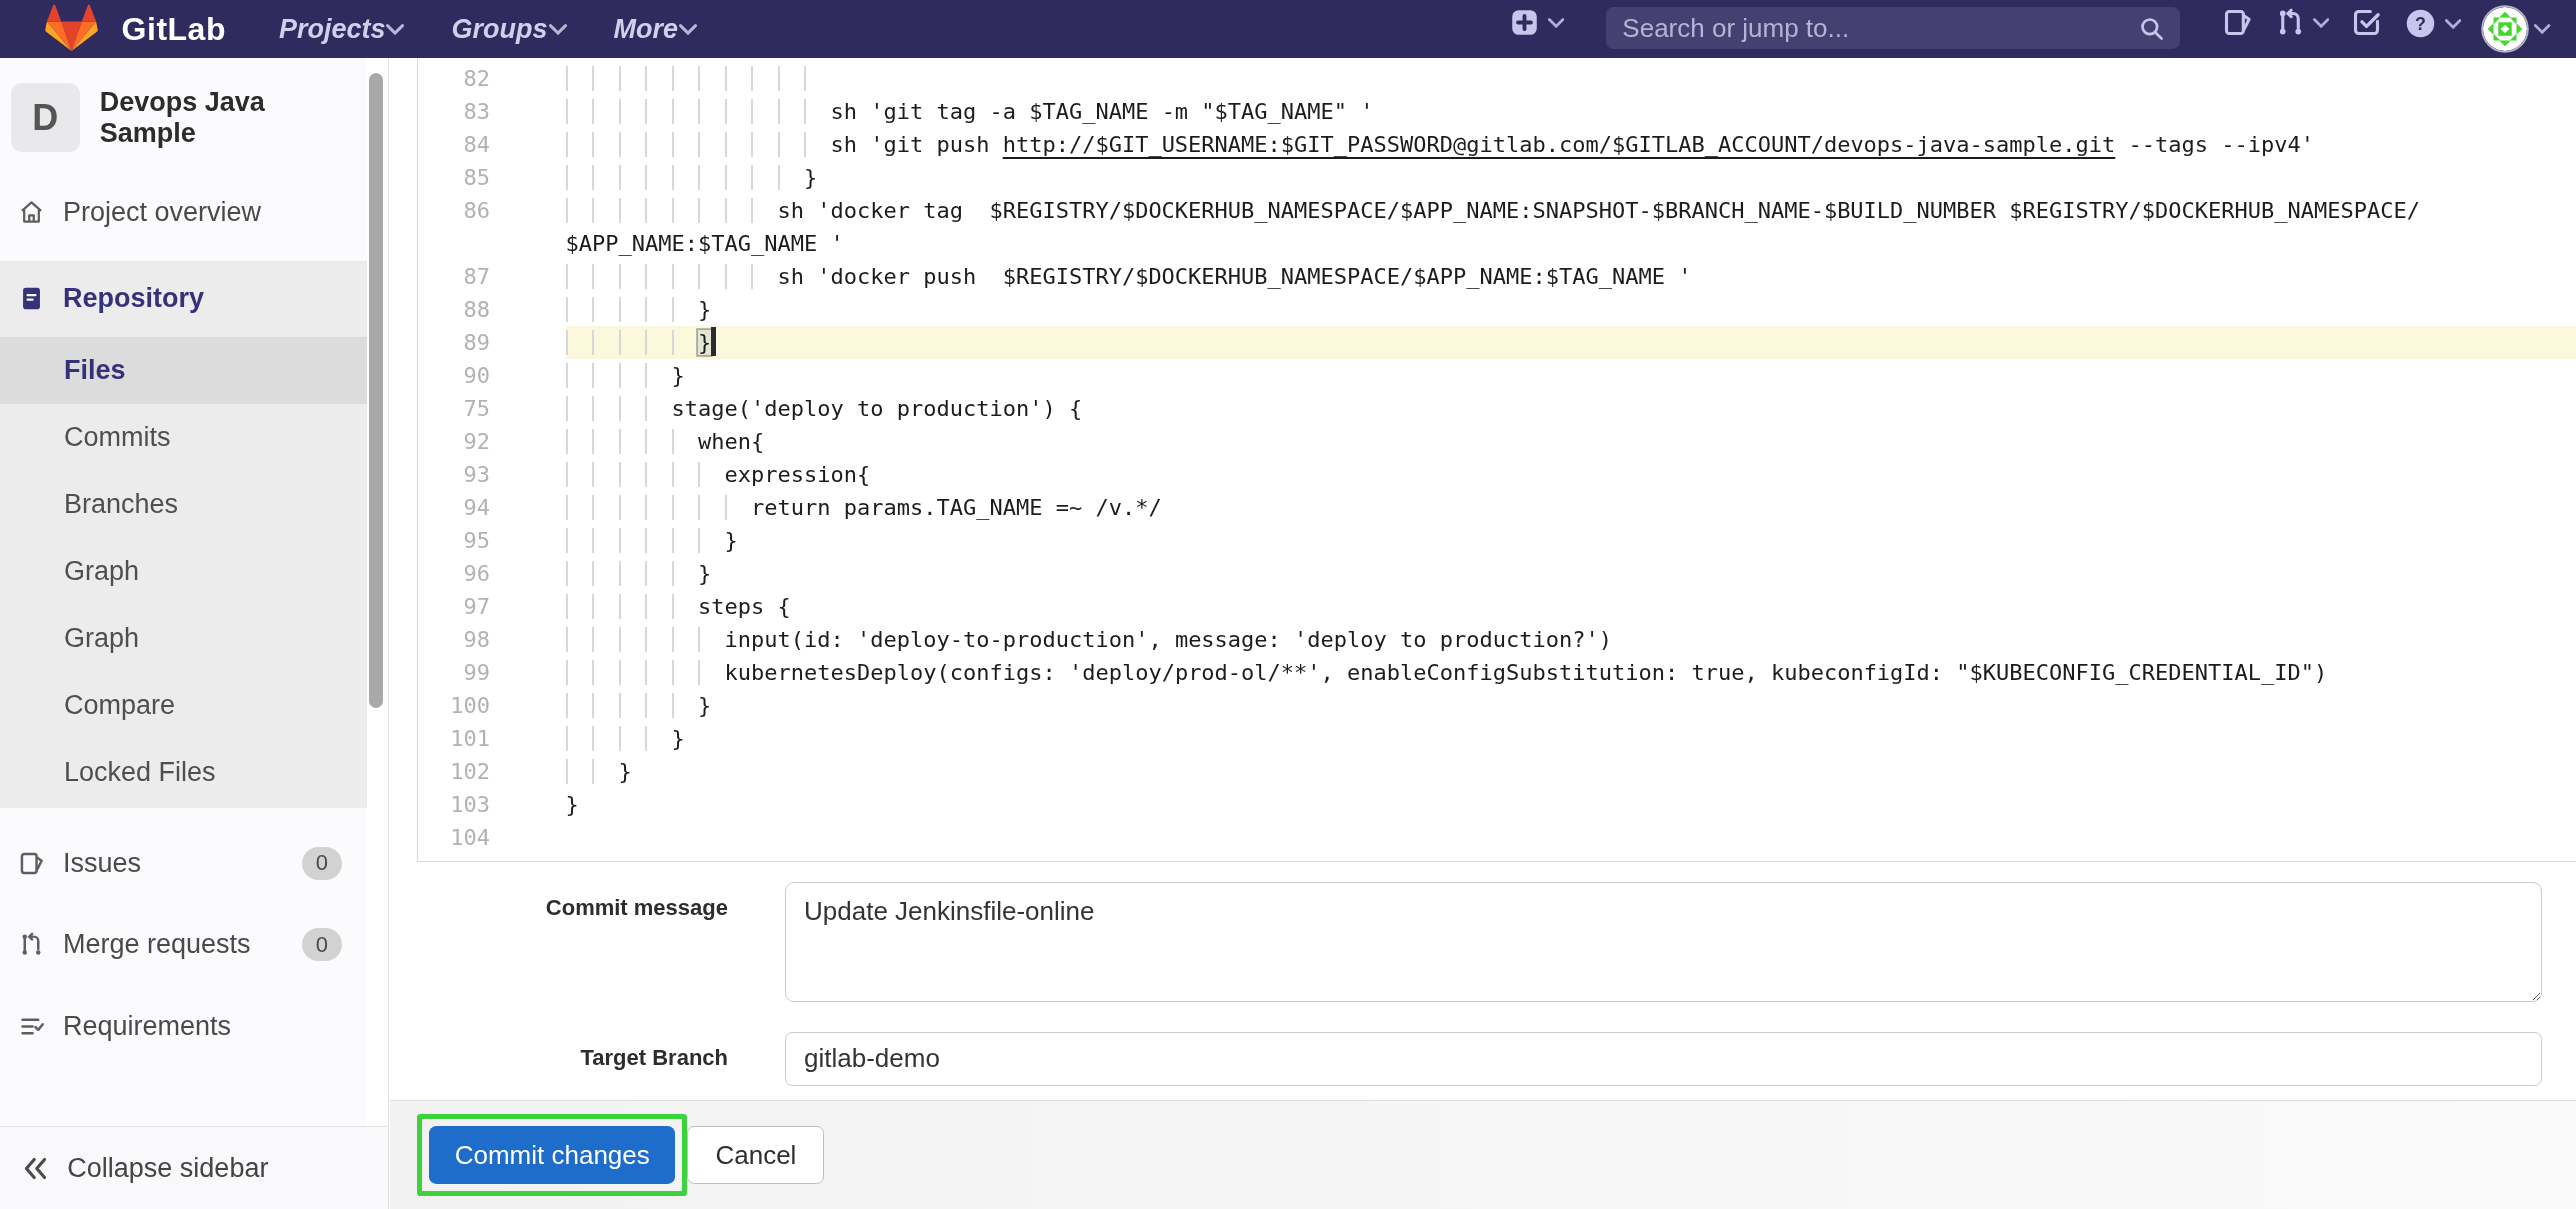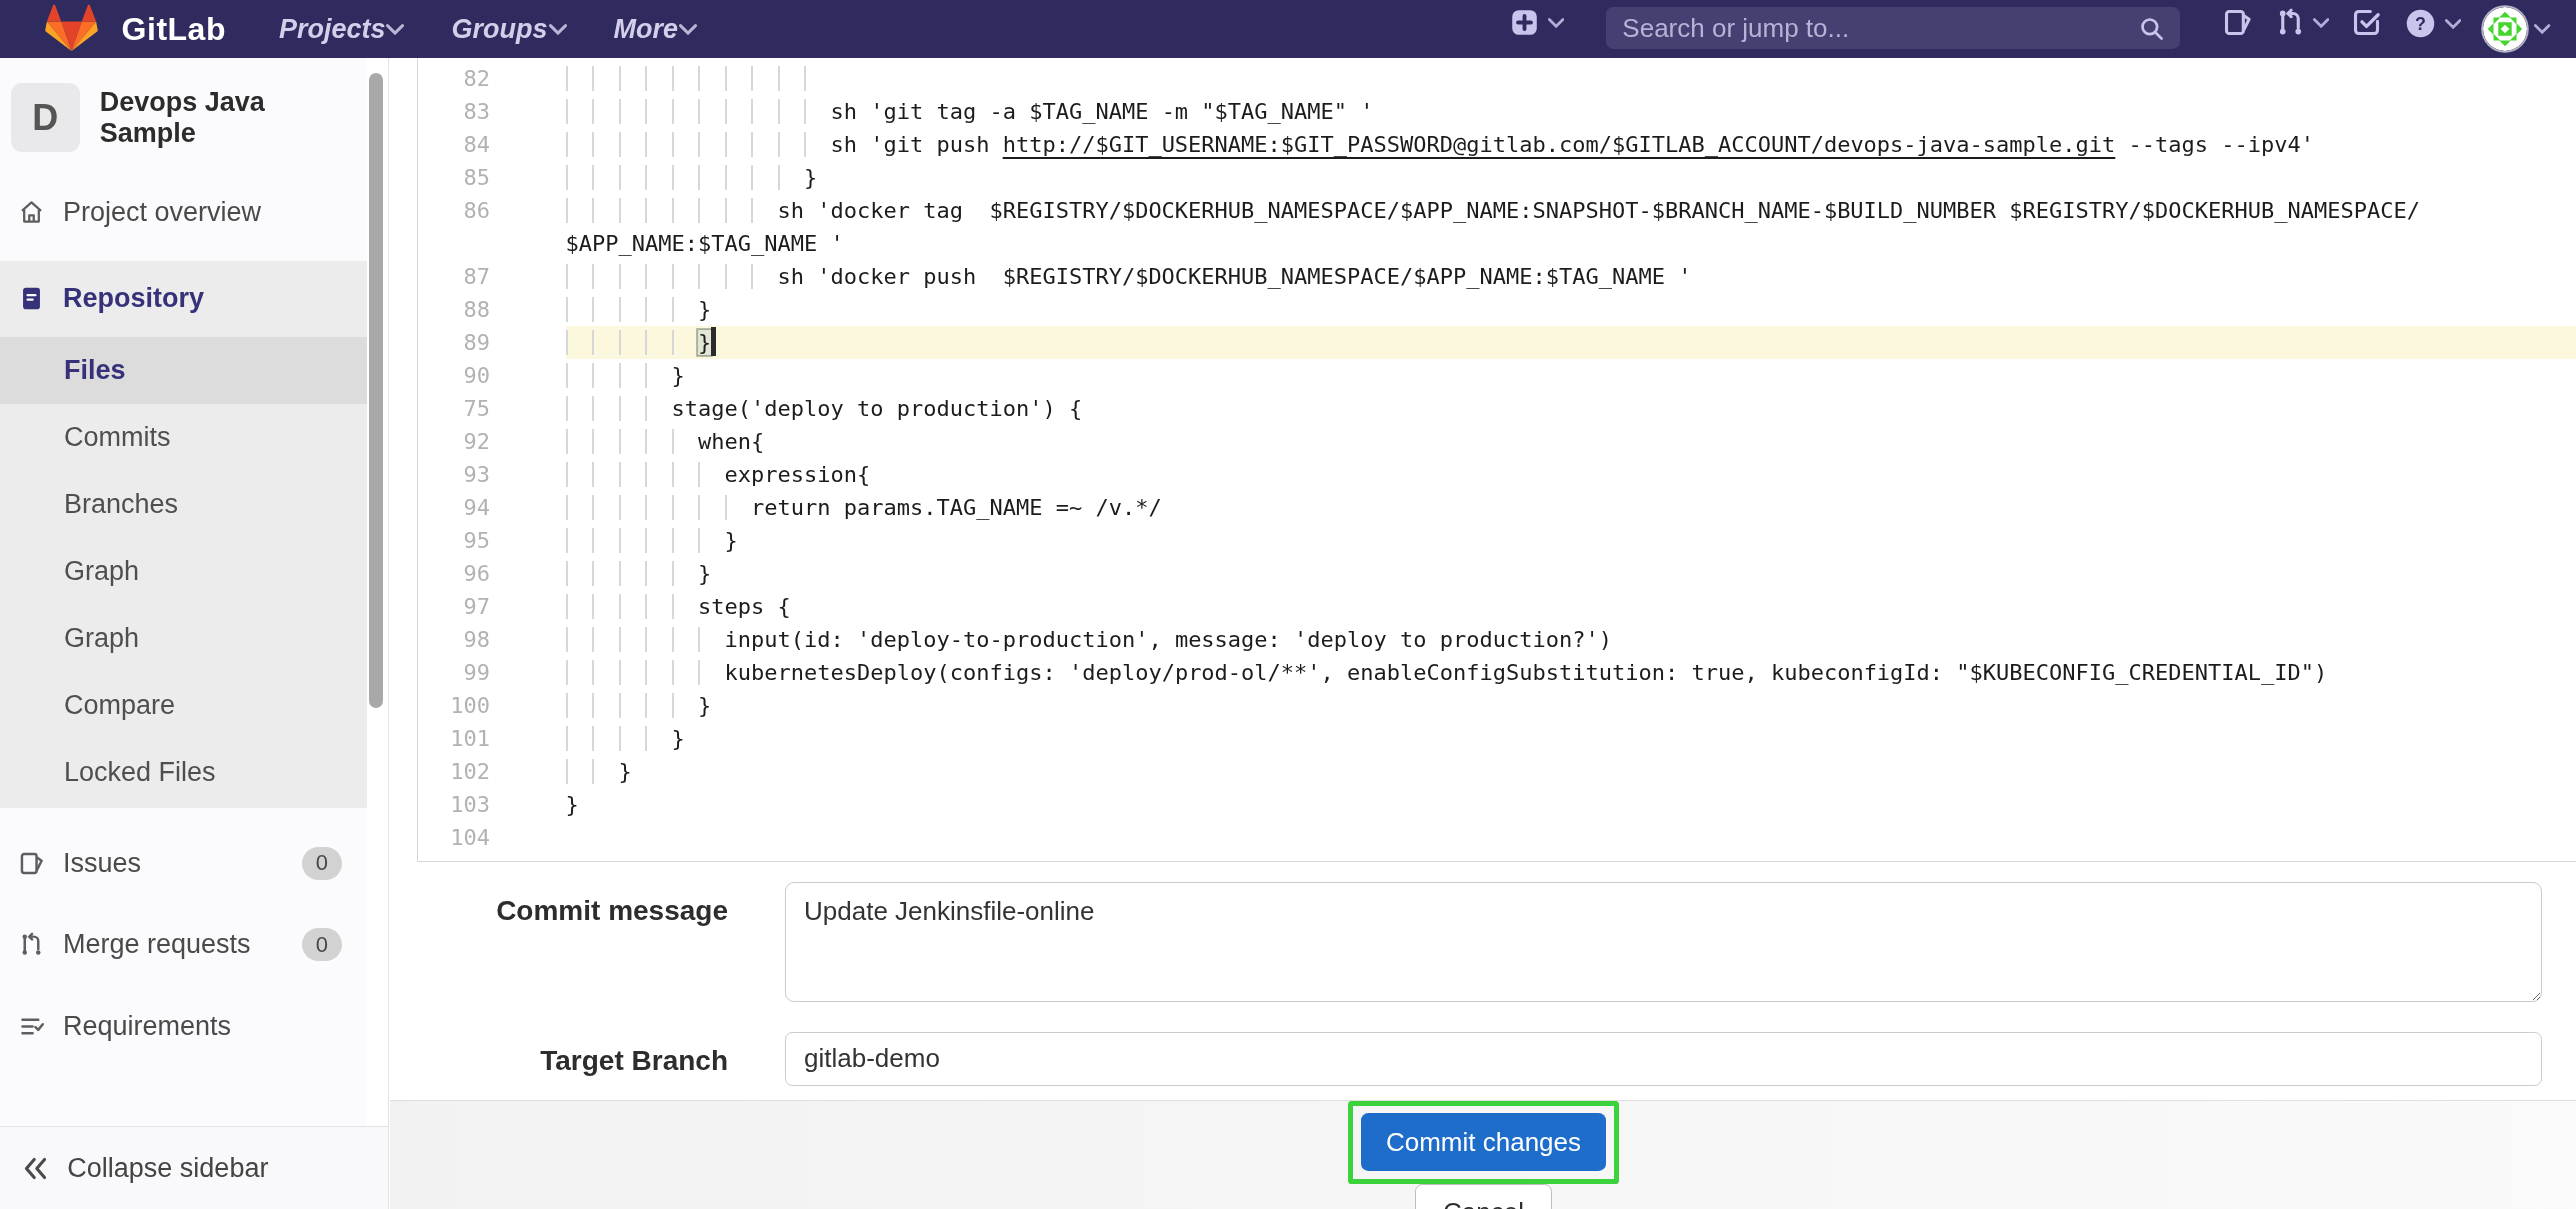--- a/index.html
+++ b/index.html
@@ -56,31 +56,31 @@
   .codetext{flex:1;white-space:pre;padding-left:52px;overflow:hidden;}
   .codetext.active-line{background:var(--active-line-bg,#fbf8de);background-clip:content-box;}
   .indent{background-image:repeating-linear-gradient(to right,#d7d7d7 0,#d7d7d7 1.8px,transparent 1.8px,transparent 2ch);}
   .seg-link{text-decoration:underline;text-decoration-thickness:1.8px;text-underline-offset:4.5px;cursor:pointer;}
   .seg-match{background:#e2e6d4;box-shadow:0 0 0 1.8px #a6ab97;}
   .seg-cursor{display:inline-block;width:4.5px;height:29px;background:#2b2b2b;vertical-align:middle;margin-top:-3.6px;}
 
   
   .form-row{display:flex;margin-top:20px;}
   .form-row.second{margin-top:27px;}
-  .form-label{width:338px;text-align:right;font-size:28px;font-weight:700;color:#2d2d2d;padding-top:12.7px;box-sizing:border-box;}
+  .form-label{width:338px;text-align:right;font-size:22px;font-weight:700;color:#2d2d2d;padding-top:12.7px;box-sizing:border-box;}
   .form-field{flex:1;margin-left:57px;margin-right:34px;}
   .commit-textarea{width:100%;height:120px;box-sizing:border-box;border:1.8px solid #cbcbcb;border-radius:9px;
     font-family:"Liberation Sans",sans-serif;font-size:26px;color:#333;padding:12.7px 18px;resize:vertical;outline:none;background:#fff;}
   .branch-input{width:100%;height:54px;box-sizing:border-box;border:1.8px solid #cbcbcb;border-radius:7.3px;
     font-family:"Liberation Sans",sans-serif;font-size:26px;color:#333;padding:0 18px;outline:none;background:#fff;}
 
   
   .footer{position:absolute;left:0;right:0;bottom:0;top:1042px;border-top:1.8px solid #dedede;
-    background:linear-gradient(90deg,#f2f2f2,#fafafa);display:flex;align-items:center;justify-content:space-between;
-    padding:0 26px 0 27px;box-sizing:border-box;flex-direction:column;}
+    background:linear-gradient(90deg,#f2f2f2,#fafafa);display:flex;align-items:center;justify-content:flex-start;
+    padding:0 26px 0 27px;box-sizing:border-box;}
   .annotation-box{border:5.4px solid var(--annotation-green,#3bd23b);border-radius:3.6px;padding:7.3px;display:inline-block;background:transparent;}
   .commit-btn{background:var(--button-blue,#1f6dcb);color:#fff;border:none;border-radius:7.3px;font-size:26px;
     font-family:"Liberation Sans",sans-serif;padding:13.6px 25.4px;cursor:pointer;}
   .cancel-btn{background:#fff;color:#2e2e2e;border:1.8px solid #bdbdbd;border-radius:7.3px;font-size:26px;
     font-family:"Liberation Sans",sans-serif;padding:12.7px 27px;cursor:pointer;}
 </style>
 </head>
 <body>
 
 <div class="page">

